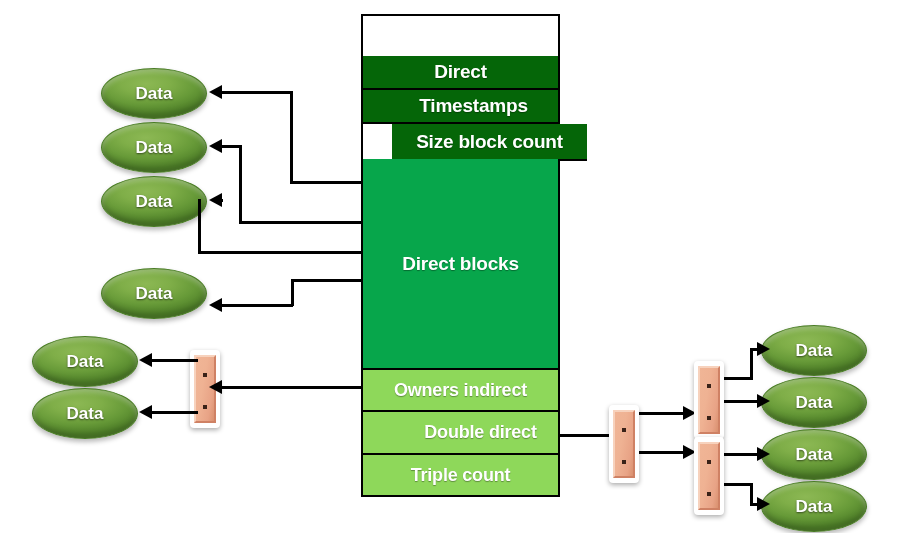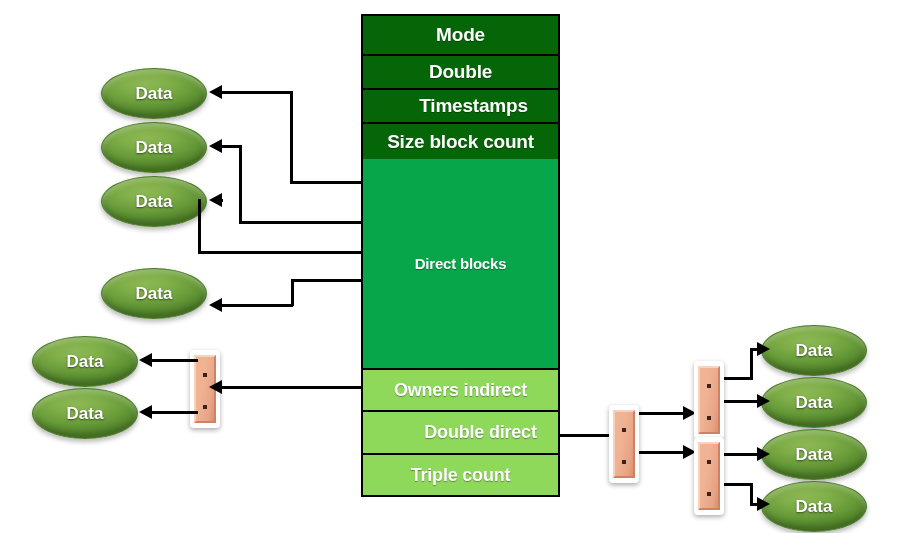--- a/index.html
+++ b/index.html
@@ -14,21 +14,21 @@
     position:absolute;left:361px;top:14px;width:199px;height:483px;
     border:2px solid #000;box-sizing:border-box;
   }
   .row{
     position:absolute;left:0;width:100%;box-sizing:border-box;
     display:flex;align-items:center;justify-content:center;
     color:#ffffff;font-weight:bold;letter-spacing:-0.2px;
     text-shadow:0 1px 1px rgba(0,0,0,.35);
   }
   .row.dark{background:#056608;border-bottom:2px solid #000;font-size:19px;}
-  .row.mid {background:#07a64b;font-size:15px;border-bottom:2px solid #000;}
+  .row.mid {background:#07a64b;font-size:19px;border-bottom:2px solid #000;}
   .row.lt{background:#8ed85a;font-size:18px;border-bottom:2px solid #000;}
   .row.lt.last{border-bottom:none;}
 
   
   .data{
     position:absolute;width:104px;height:49px;border-radius:50%;
     background:
       radial-gradient(ellipse 70% 62% at 42% 30%, #8cb854 0%, #7fae48 34%, #679a38 68%, #4e7f28 100%);
     border:1px solid #4b7d27;
     box-shadow:0 3px 5px rgba(0,0,0,.28), inset 0 -3px 6px rgba(0,0,0,.22), inset 0 3px 5px rgba(255,255,255,.30);
@@ -60,24 +60,23 @@
   .arw{position:absolute;width:0;height:0;}
   .arw.left{border-top:7px solid transparent;border-bottom:7px solid transparent;border-right:13px solid #000;}
   .arw.right{border-top:7px solid transparent;border-bottom:7px solid transparent;border-left:13px solid #000;}
 </style>
 </head>
 <body>
 
 <div id="stage">
 
   <div class="inode">
-    <div class="row dark" style="top:0;height:40px;">Mode</div>
-    <div class="row dark" style="top:40px;height:34px;">Double</div>
+    <div class="row dark" style="top:40px;height:34px;">Direct</div>
     <div class="row dark" style="top:74px;height:34px;padding-left:26px;">Timestamps</div>
-    <div class="row dark" style="top:108px;height:37px;">Size block count</div>
+    <div class="row dark" style="top:108px;height:37px;margin-left:29px;">Size block count</div>
     <div class="row mid" style="top:143px;height:211px;">Direct blocks</div>
     <div class="row lt" style="top:354px;height:42px;">Owners indirect</div>
     <div class="row lt" style="top:396px;height:43px;padding-left:40px;">Double direct</div>
     <div class="row lt last" style="top:439px;height:40px;">Triple count</div>
   </div>
 
   <div class="data" style="left:101px;top:68px;">Data</div>
   <div class="data" style="left:101px;top:122px;">Data</div>
   <div class="data" style="left:101px;top:176px;">Data</div>
   <div class="data" style="left:101px;top:268px;">Data</div>

